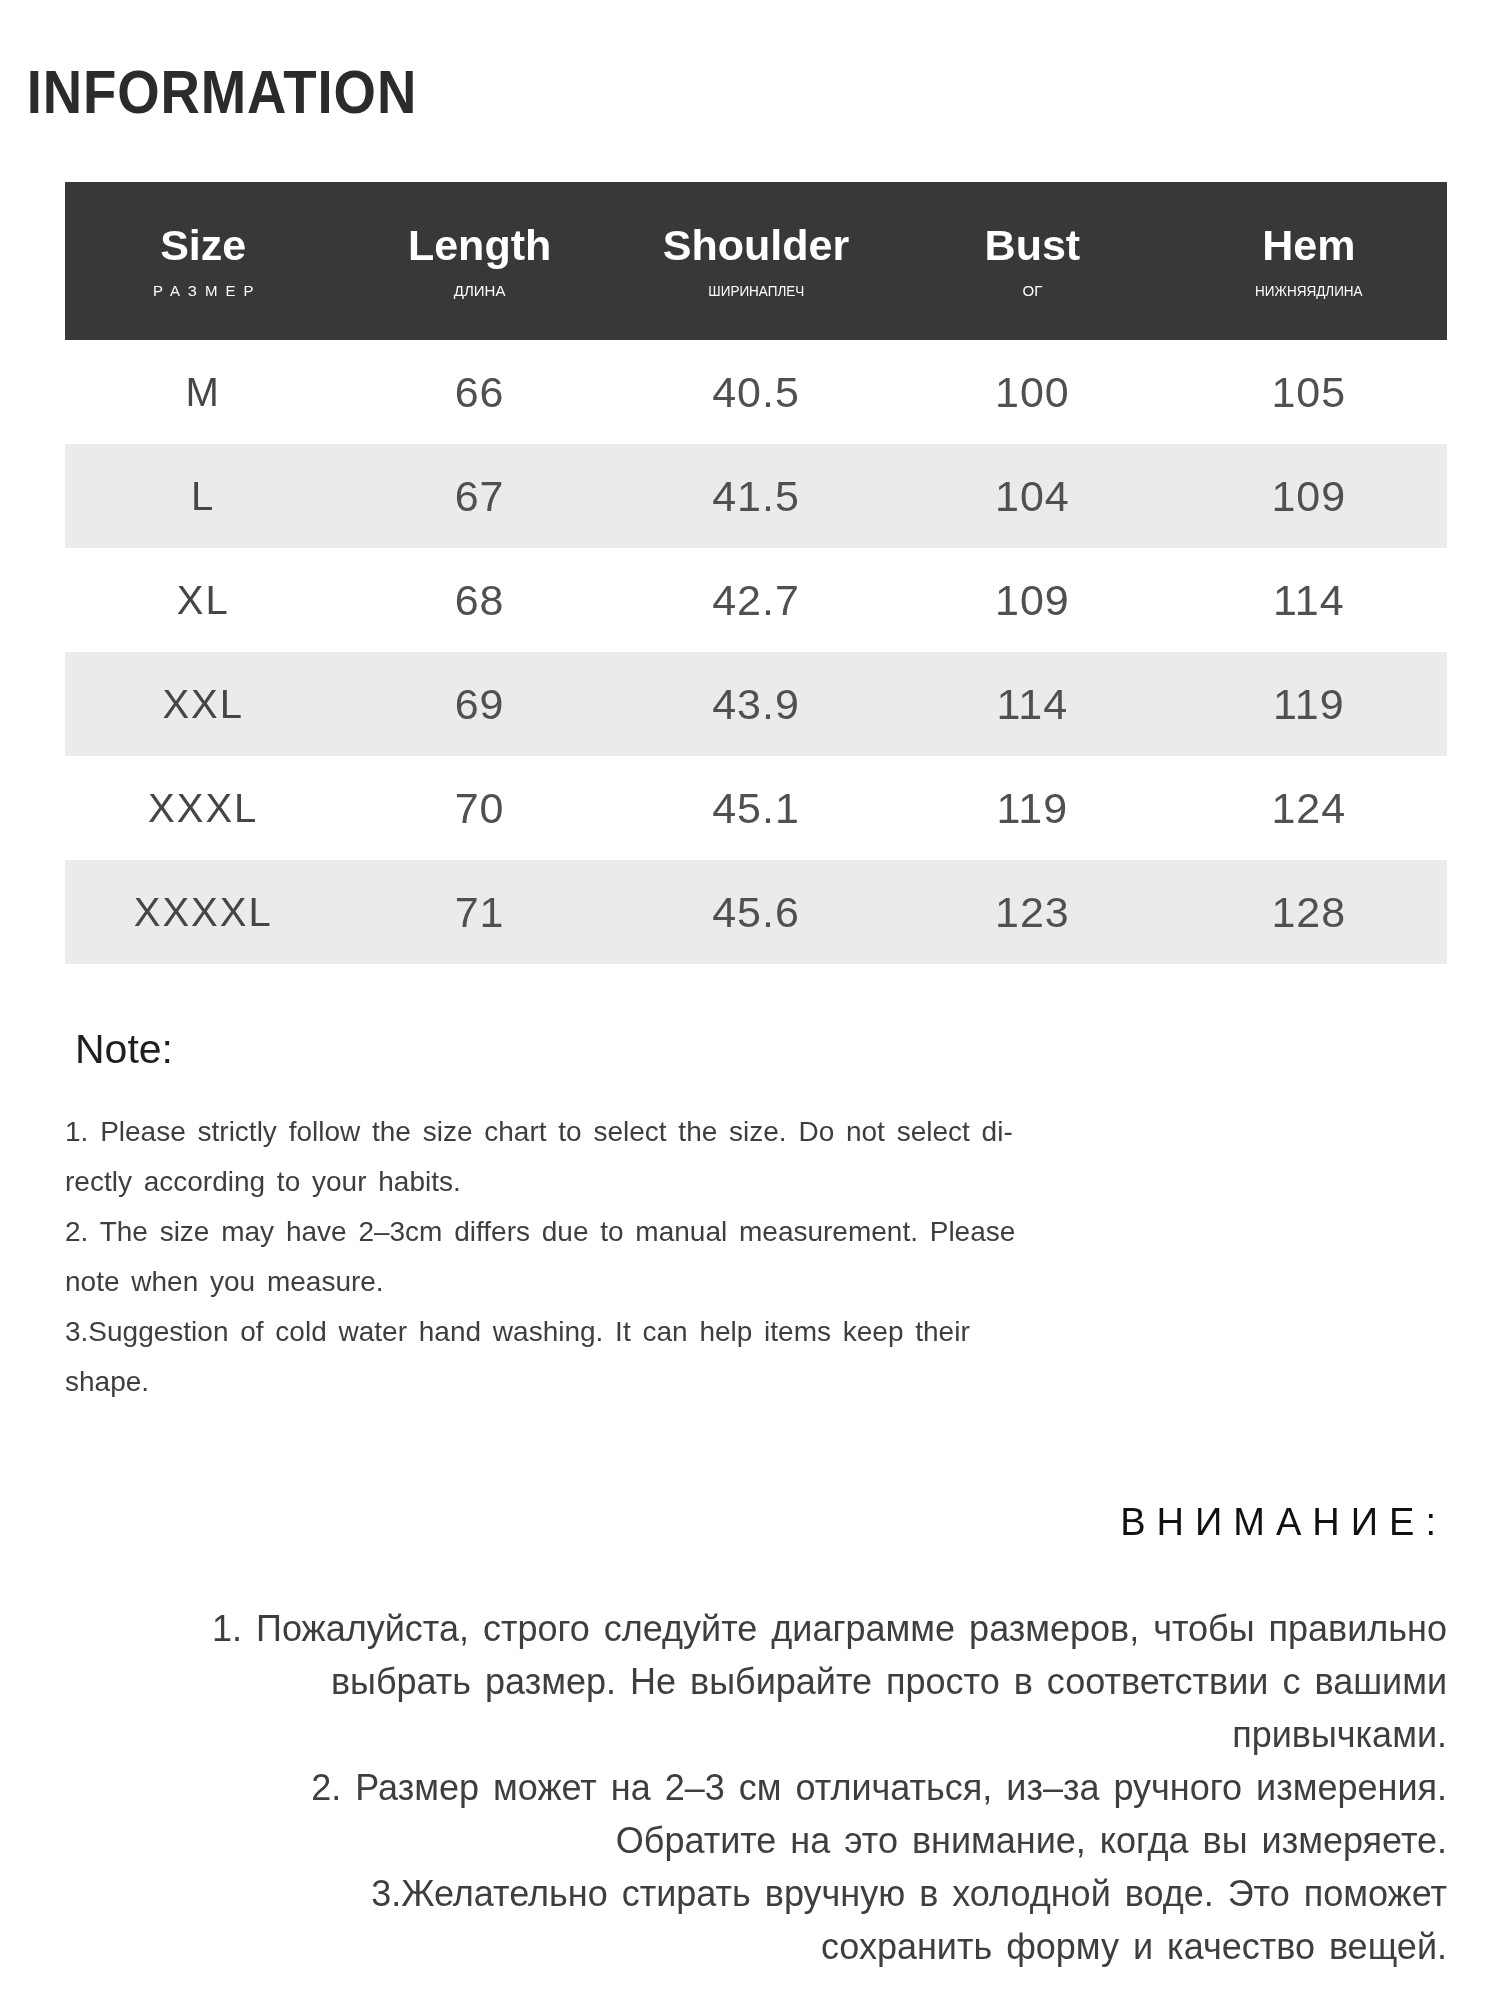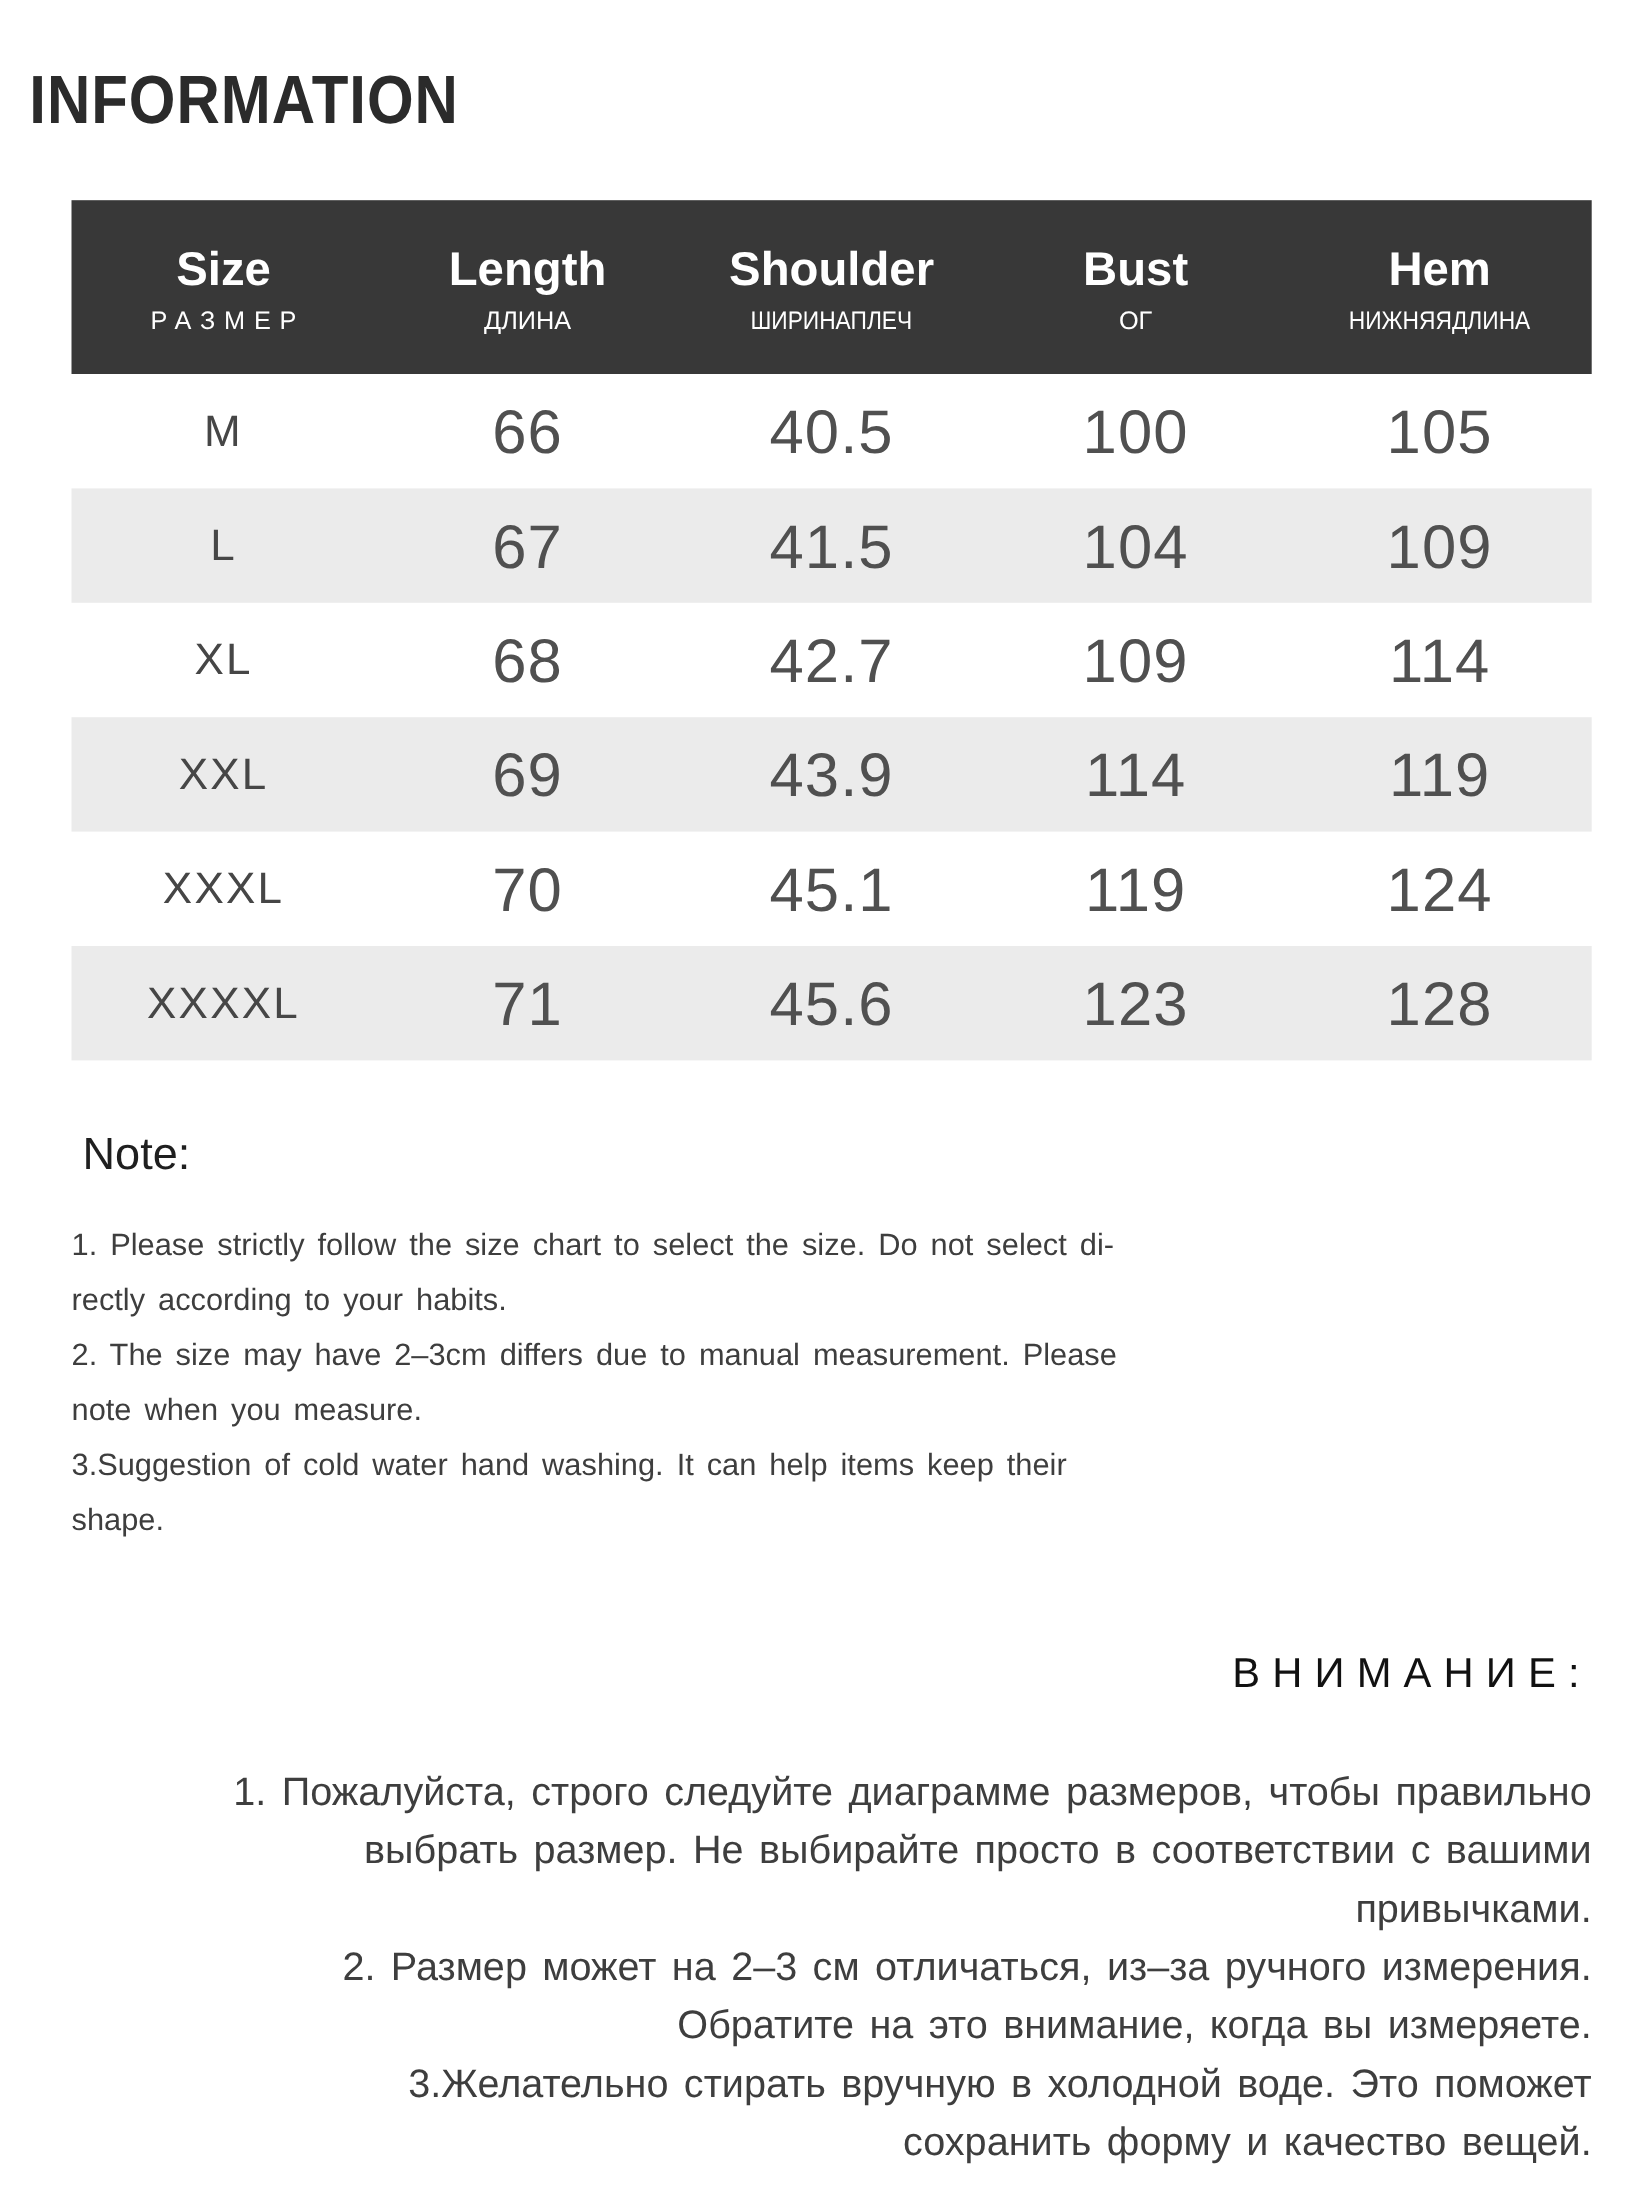--- a/index.html
+++ b/index.html
@@ -42,33 +42,33 @@
     background:var(--header-bg,#383838);
     color:var(--header-text,#fff);
     height:158px;
     align-content:center;
   }
   .th{
     display:flex;flex-direction:column;align-items:center;justify-content:center;
     gap:12px;padding-top:4px;
   }
   .th .en{font-size:43px;font-weight:700;line-height:44px;}
-  .th .ru{font-size:23px;font-weight:400;line-height:24px;}
+  .th .ru{font-size:15px;font-weight:400;line-height:24px;}
   .th .ru-sp{letter-spacing:8px;padding-left:8px;}
   .th .ru-c{display:inline-block;transform:scaleX(.9);}
   .tr{
     display:grid;
     grid-template-columns:repeat(5,1fr);
     height:104px;
     align-items:center;
   }
   .tr.alt{background:var(--row-alt-bg,#ebebeb);}
   .td{
     text-align:center;
-    font-size:56px;
+    font-size:43px;
     color:var(--value-text,#505050);
     letter-spacing:1px;
   }
   .td.size{font-size:40px;color:var(--size-text,#464646);letter-spacing:2px;}
   
   .note-en{margin:62px 53px 0 65px;color:var(--body-text,#3e3e3e);}
   .note-en h2{
     font-size:41px;font-weight:400;color:#1f1f1f;
     padding-left:10px;margin-bottom:34px;
   }

